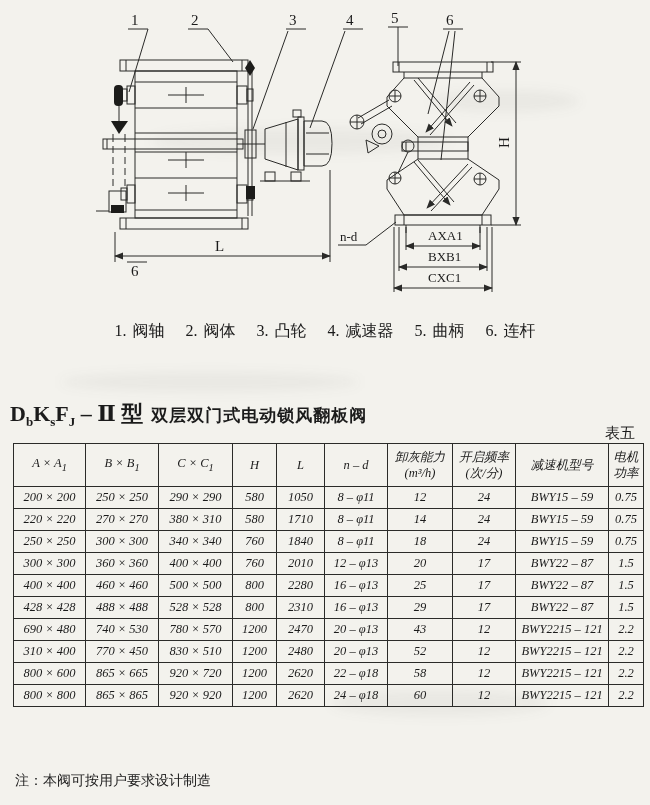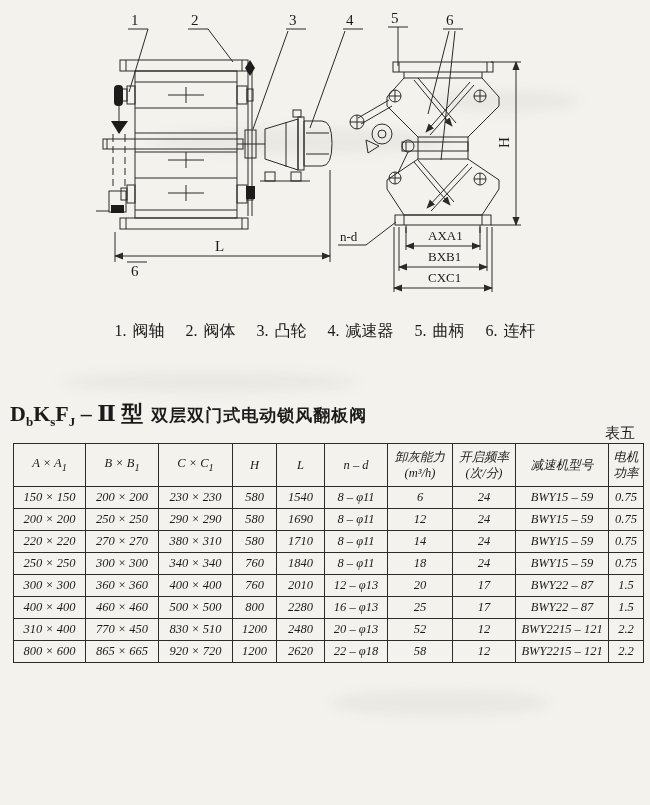--- a/index.html
+++ b/index.html
@@ -278,37 +278,25 @@
           </th>
         <th><span>减速机型号</span></th>
         <th>
             <div>电机</div>
             <div>功率</div>
           </th>
       </tr>
     </thead>
     <tbody>
         <tr>
-          <td>150 × 150</td>
-          <td>200 × 200</td>
-          <td>230 × 230</td>
-          <td>580</td>
-          <td>1540</td>
-          <td>8 – φ11</td>
-          <td>6</td>
-          <td>24</td>
-          <td>BWY15 – 59</td>
-          <td>0.75</td>
-        </tr>
-        <tr>
           <td>200 × 200</td>
           <td>250 × 250</td>
           <td>290 × 290</td>
           <td>580</td>
-          <td>1690</td>
+          <td>1050</td>
           <td>8 – φ11</td>
           <td>12</td>
           <td>24</td>
           <td>BWY15 – 59</td>
           <td>0.75</td>
         </tr>
         <tr>
           <td>220 × 220</td>
           <td>270 × 270</td>
           <td>380 × 310</td>
@@ -350,20 +338,44 @@
           <td>500 × 500</td>
           <td>800</td>
           <td>2280</td>
           <td>16 – φ13</td>
           <td>25</td>
           <td>17</td>
           <td>BWY22 – 87</td>
           <td>1.5</td>
         </tr>
         <tr>
+          <td>428 × 428</td>
+          <td>488 × 488</td>
+          <td>528 × 528</td>
+          <td>800</td>
+          <td>2310</td>
+          <td>16 – φ13</td>
+          <td>29</td>
+          <td>17</td>
+          <td>BWY22 – 87</td>
+          <td>1.5</td>
+        </tr>
+        <tr>
+          <td>690 × 480</td>
+          <td>740 × 530</td>
+          <td>780 × 570</td>
+          <td>1200</td>
+          <td>2470</td>
+          <td>20 – φ13</td>
+          <td>43</td>
+          <td>12</td>
+          <td>BWY2215 – 121</td>
+          <td>2.2</td>
+        </tr>
+        <tr>
           <td>310 × 400</td>
           <td>770 × 450</td>
           <td>830 × 510</td>
           <td>1200</td>
           <td>2480</td>
           <td>20 – φ13</td>
           <td>52</td>
           <td>12</td>
           <td>BWY2215 – 121</td>
           <td>2.2</td>
@@ -373,16 +385,29 @@
           <td>865 × 665</td>
           <td>920 × 720</td>
           <td>1200</td>
           <td>2620</td>
           <td>22 – φ18</td>
           <td>58</td>
           <td>12</td>
           <td>BWY2215 – 121</td>
           <td>2.2</td>
         </tr>
+        <tr>
+          <td>800 × 800</td>
+          <td>865 × 865</td>
+          <td>920 × 920</td>
+          <td>1200</td>
+          <td>2620</td>
+          <td>24 – φ18</td>
+          <td>60</td>
+          <td>12</td>
+          <td>BWY2215 – 121</td>
+          <td>2.2</td>
+        </tr>
       </tbody>
   </table>
 
+  <div class="note">注：本阀可按用户要求设计制造</div>
 </div>
 
 </body></html>

